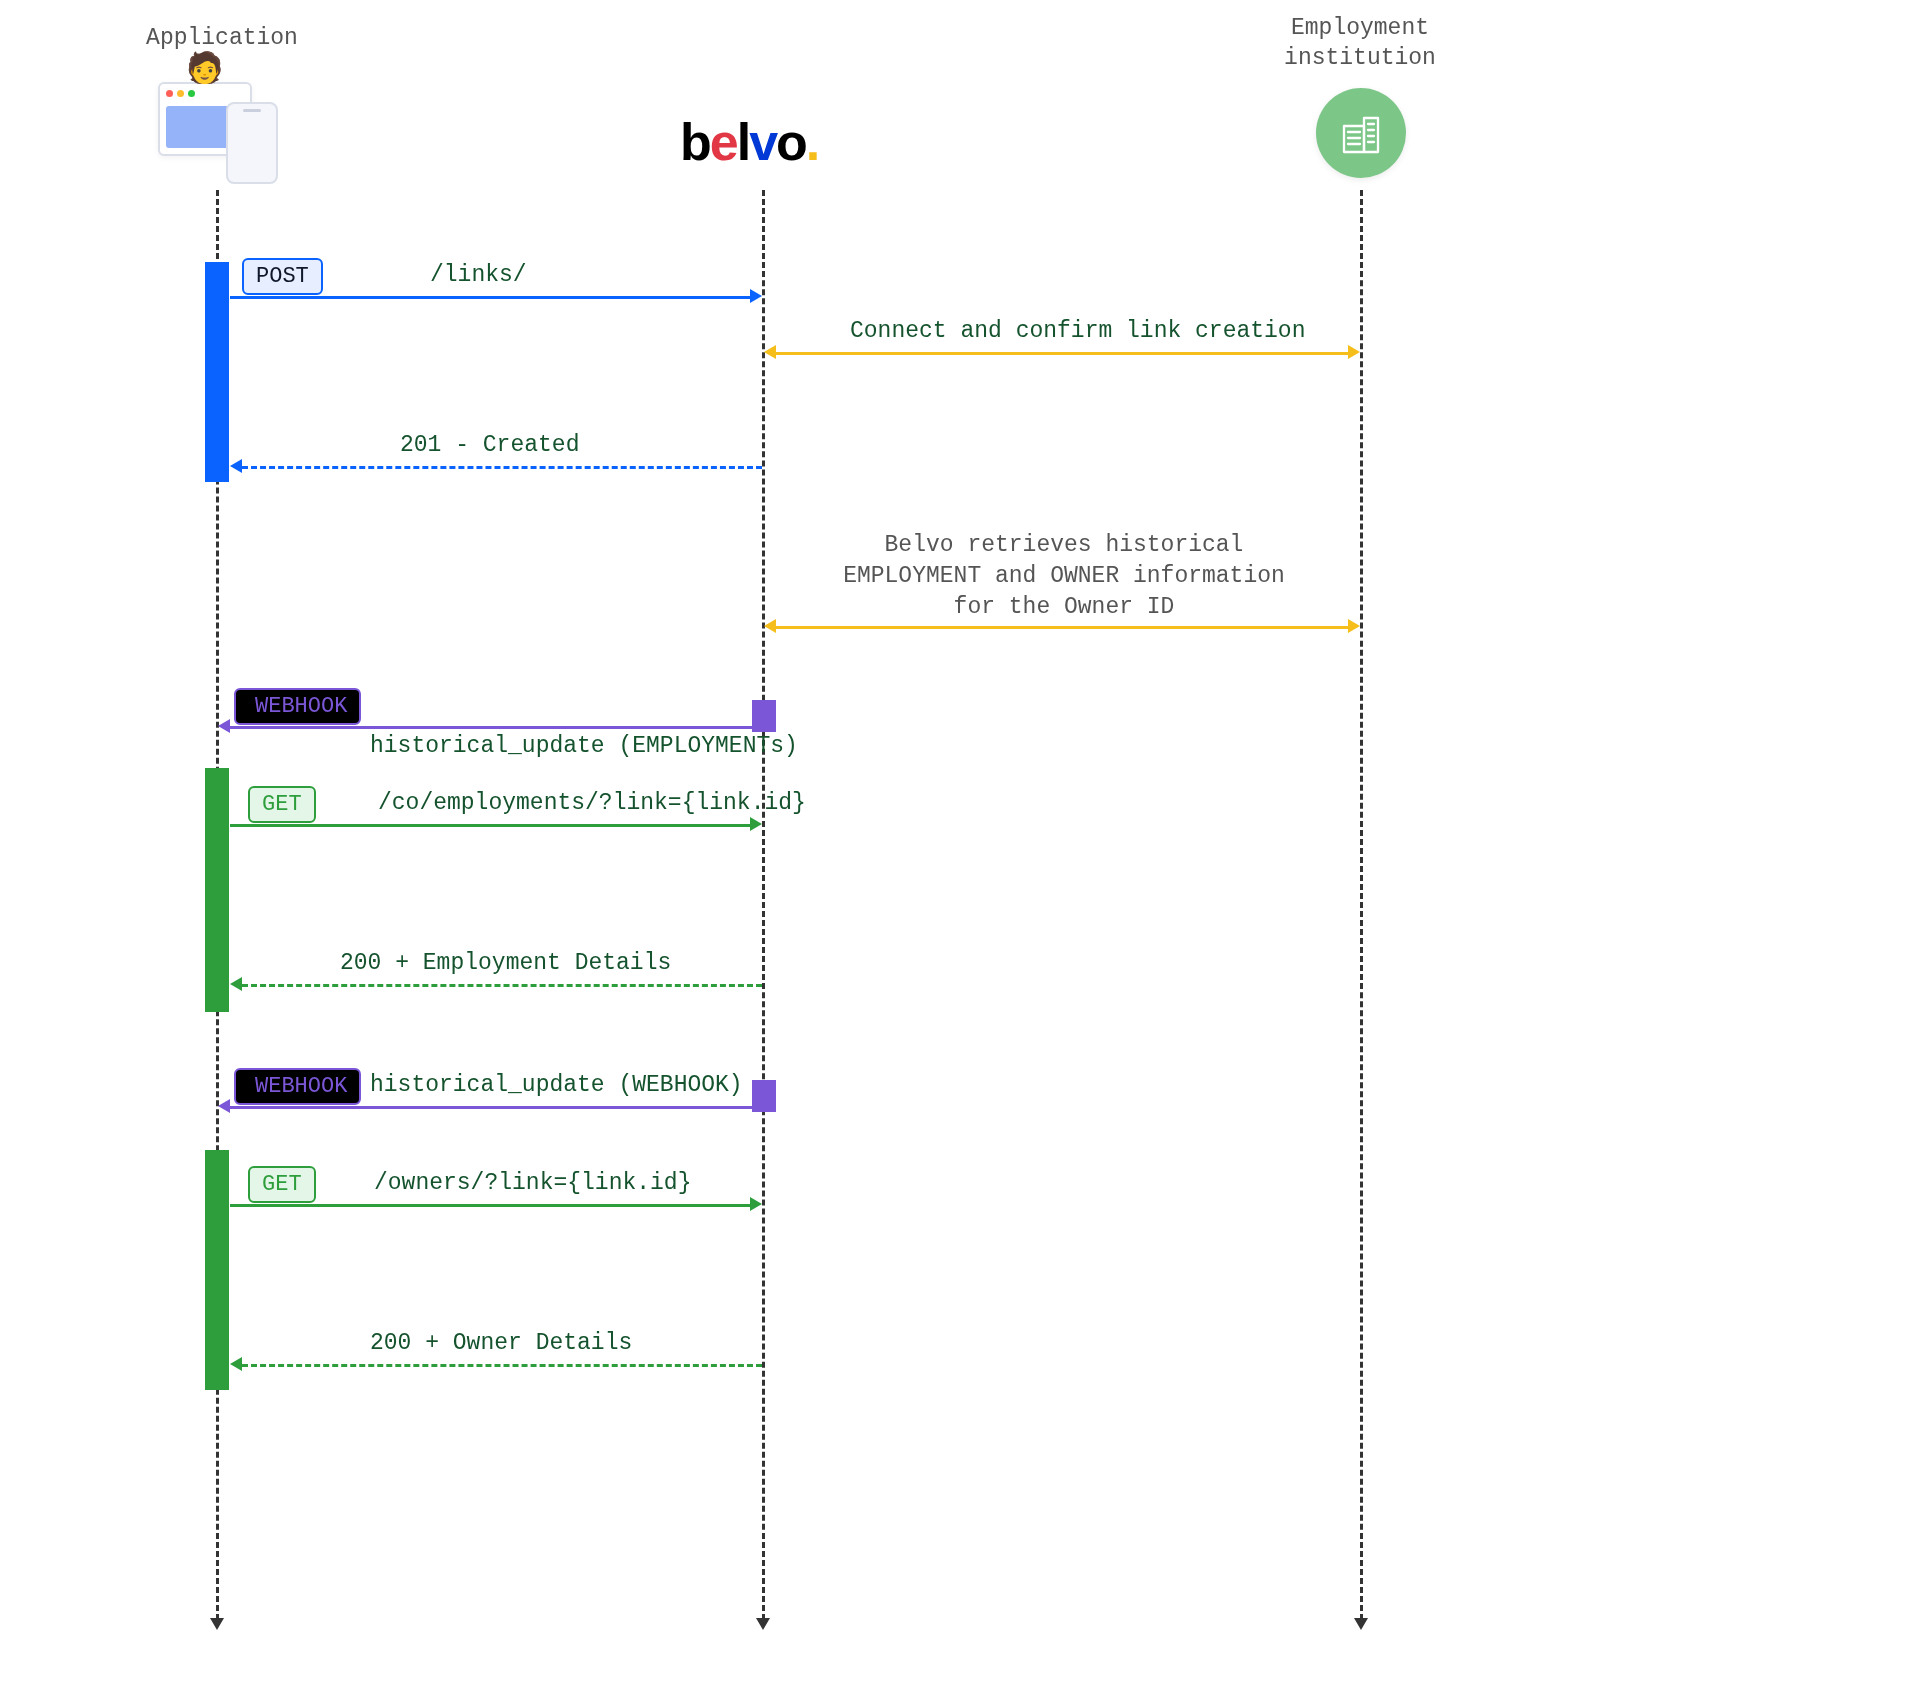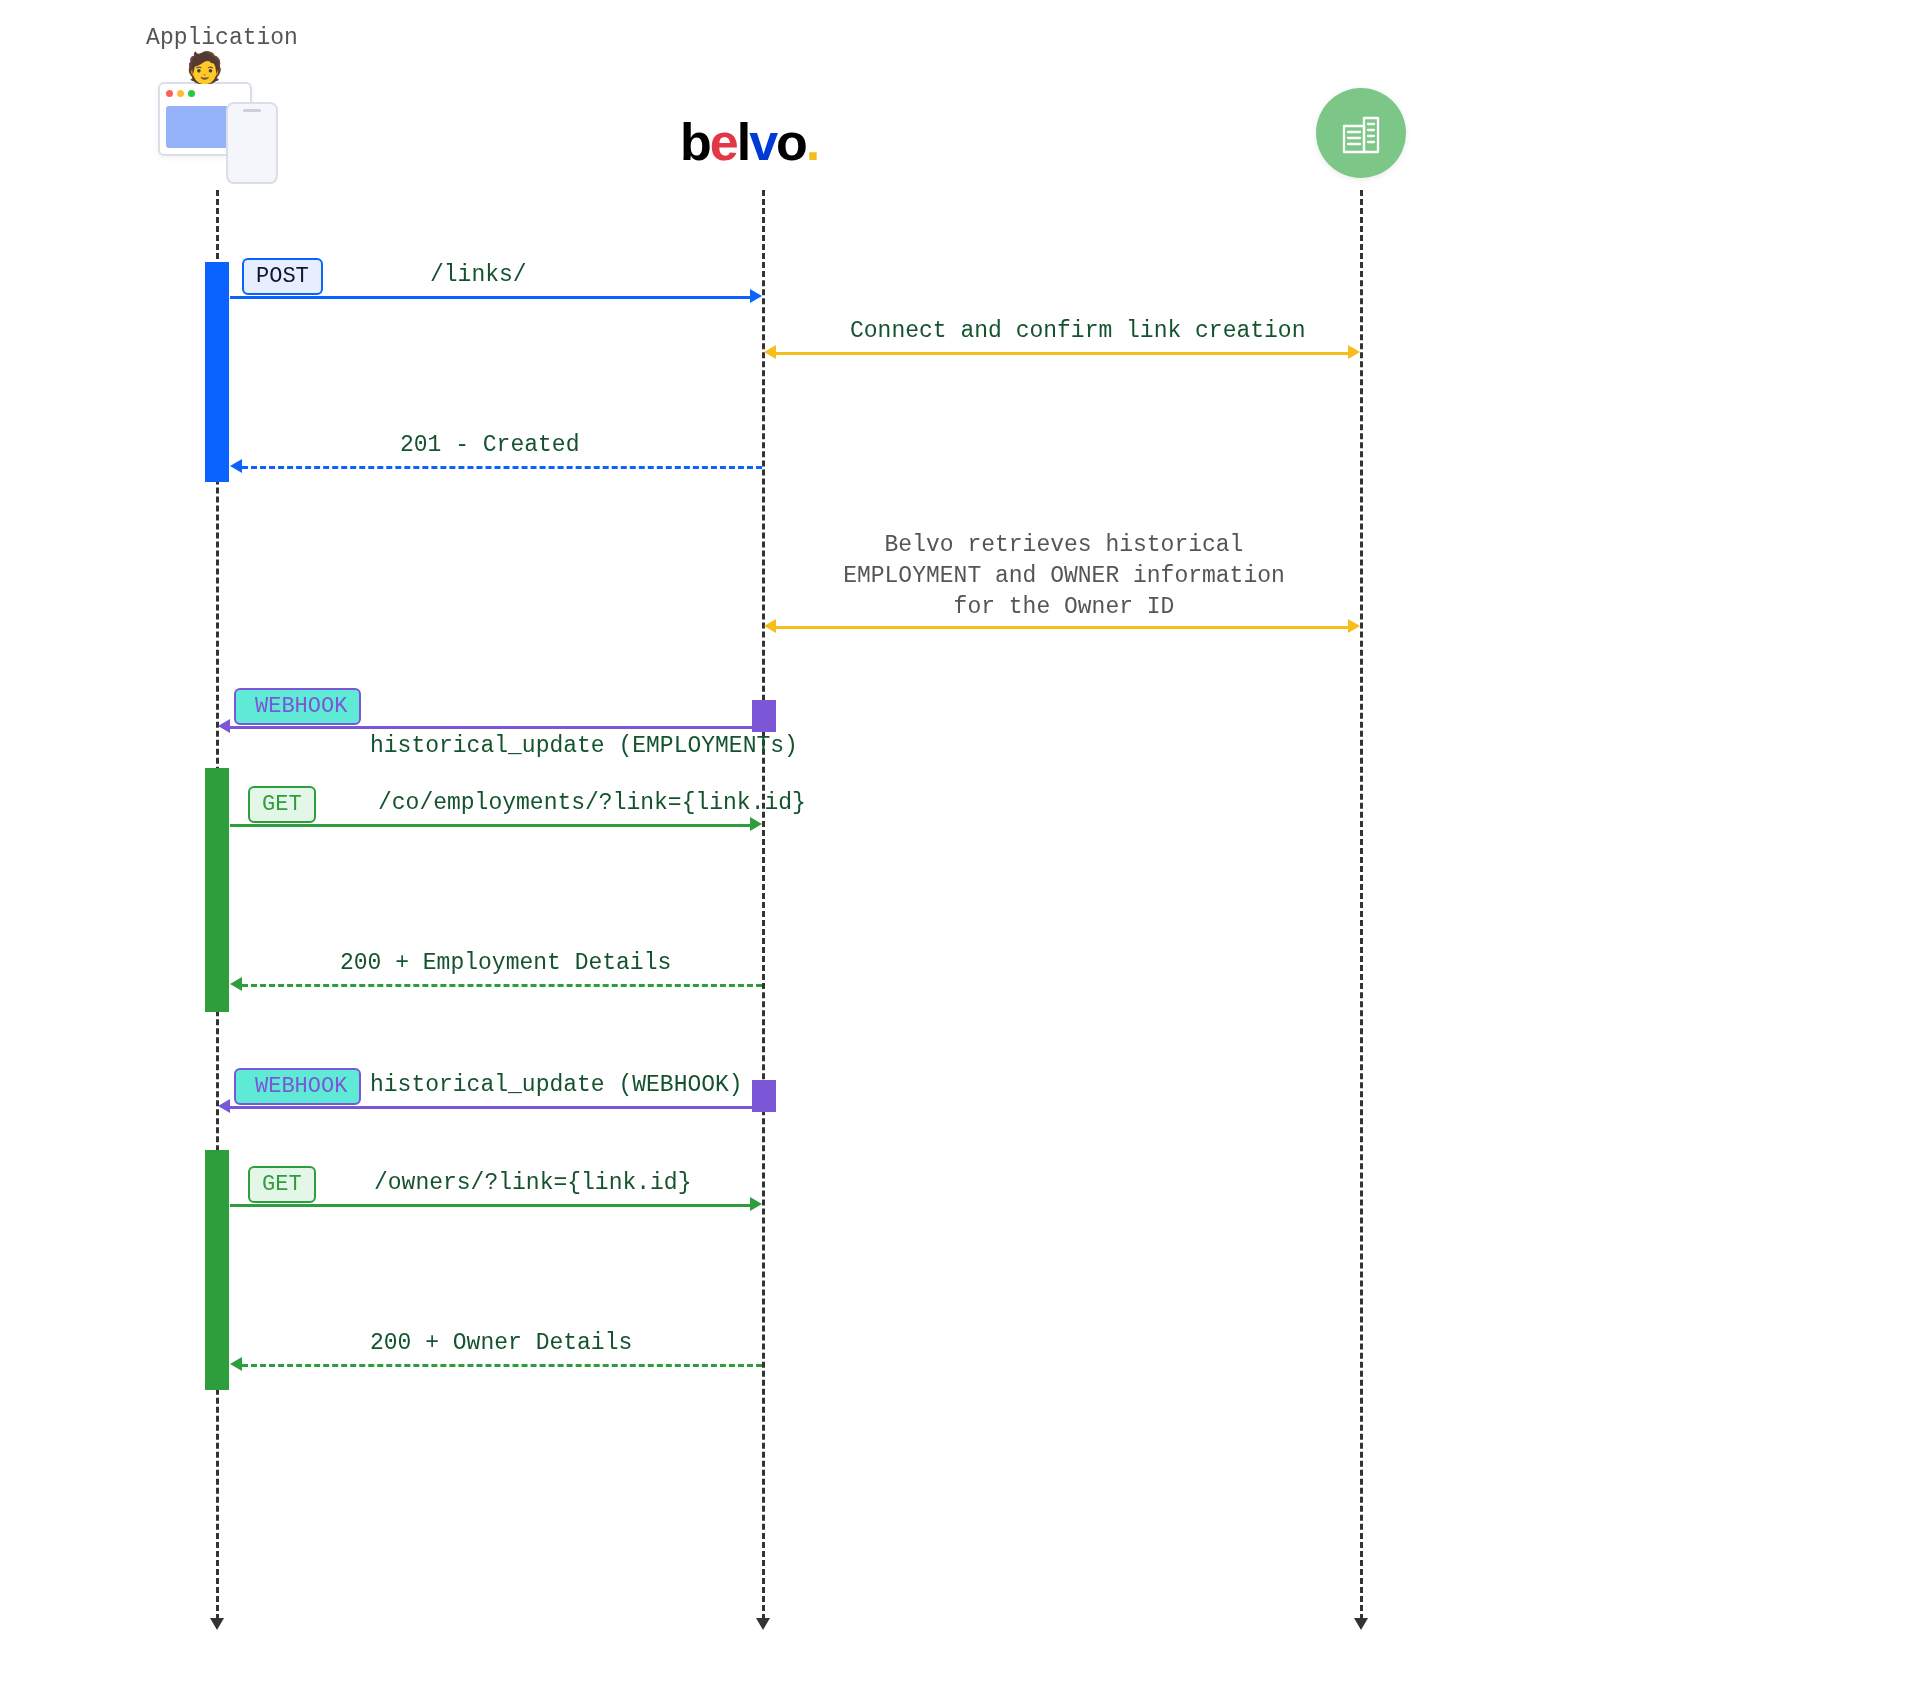--- a/index.html
+++ b/index.html
@@ -150,21 +150,21 @@
     padding: 4px 12px;
     border-radius: 6px;
     font-size: 22px;
     font-family: "Courier New", monospace;
     border-width: 2px;
     border-style: solid;
     white-space: nowrap;
   }
   .pill-blue   { background: #e6eeff; border-color: #0a63ff; color: #0f172a; }
   .pill-green  { background: #e4f6e7; border-color: #2e9e3d; color: #2e9e3d; }
-  .pill-purple { background: #5eead4; border-color: #7b57d8; color: #7b57d8; padding-left: 19px; }
+  .pill-purple { background: #000000; border-color: #7b57d8; color: #7b57d8; padding-left: 19px; }
   
   .msg {
     position: absolute;
     font-size: 23px;
     color: #14532d;
     white-space: nowrap;
   }
   .msg-multi {
     position: absolute;
     font-size: 23px;
@@ -201,20 +201,22 @@
       <div class="app-window-body"></div>
     </div>
     <div class="app-phone"></div>
     <div class="app-face">🧑</div>
   </div>
 
   <div class="belvo-logo" style="left:680px; top:112px;">
     <span class="b">b</span><span class="e">e</span><span class="l">l</span><span class="v">v</span><span class="o">o</span><span class="dot">.</span>
   </div>
 
+  <div class="participant" style="left:1250px; top:14px; width:220px; white-space:pre;">Employment
+institution</div>
 
   <div class="inst-circle" style="left:1316px; top:88px;">
     <svg width="50" height="50" viewBox="0 0 50 50">
       <g stroke="#fff" stroke-width="2.3" fill="none" stroke-linecap="round" stroke-linejoin="round">
         <rect x="8" y="18" width="20" height="26"></rect>
         <rect x="28" y="10" width="14" height="34"></rect>
         <line x1="12" y1="24" x2="24" y2="24"></line>
         <line x1="12" y1="30" x2="24" y2="30"></line>
         <line x1="12" y1="36" x2="24" y2="36"></line>
         <line x1="32" y1="16" x2="38" y2="16"></line>

